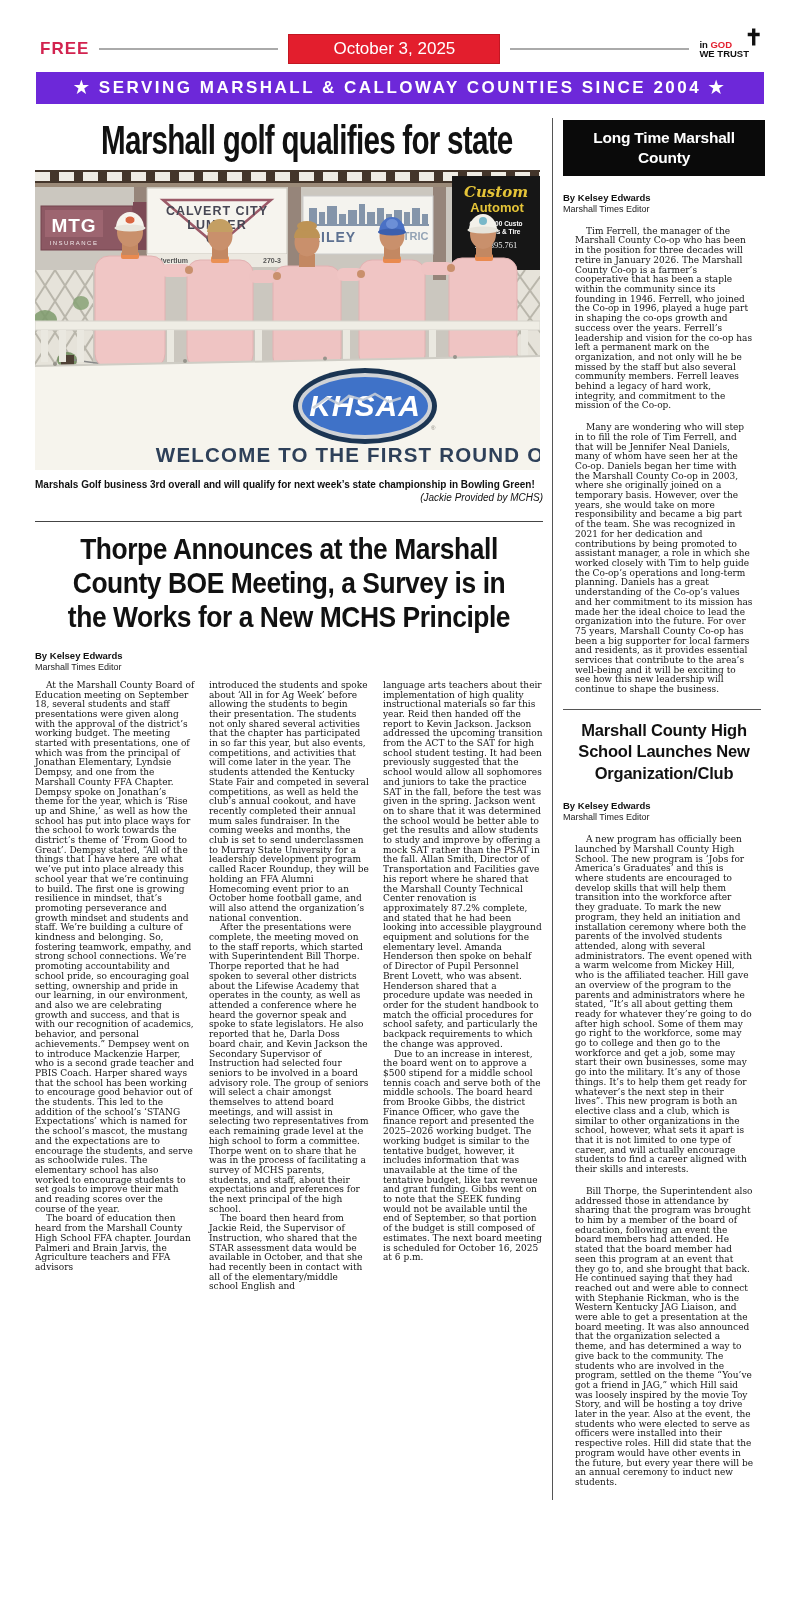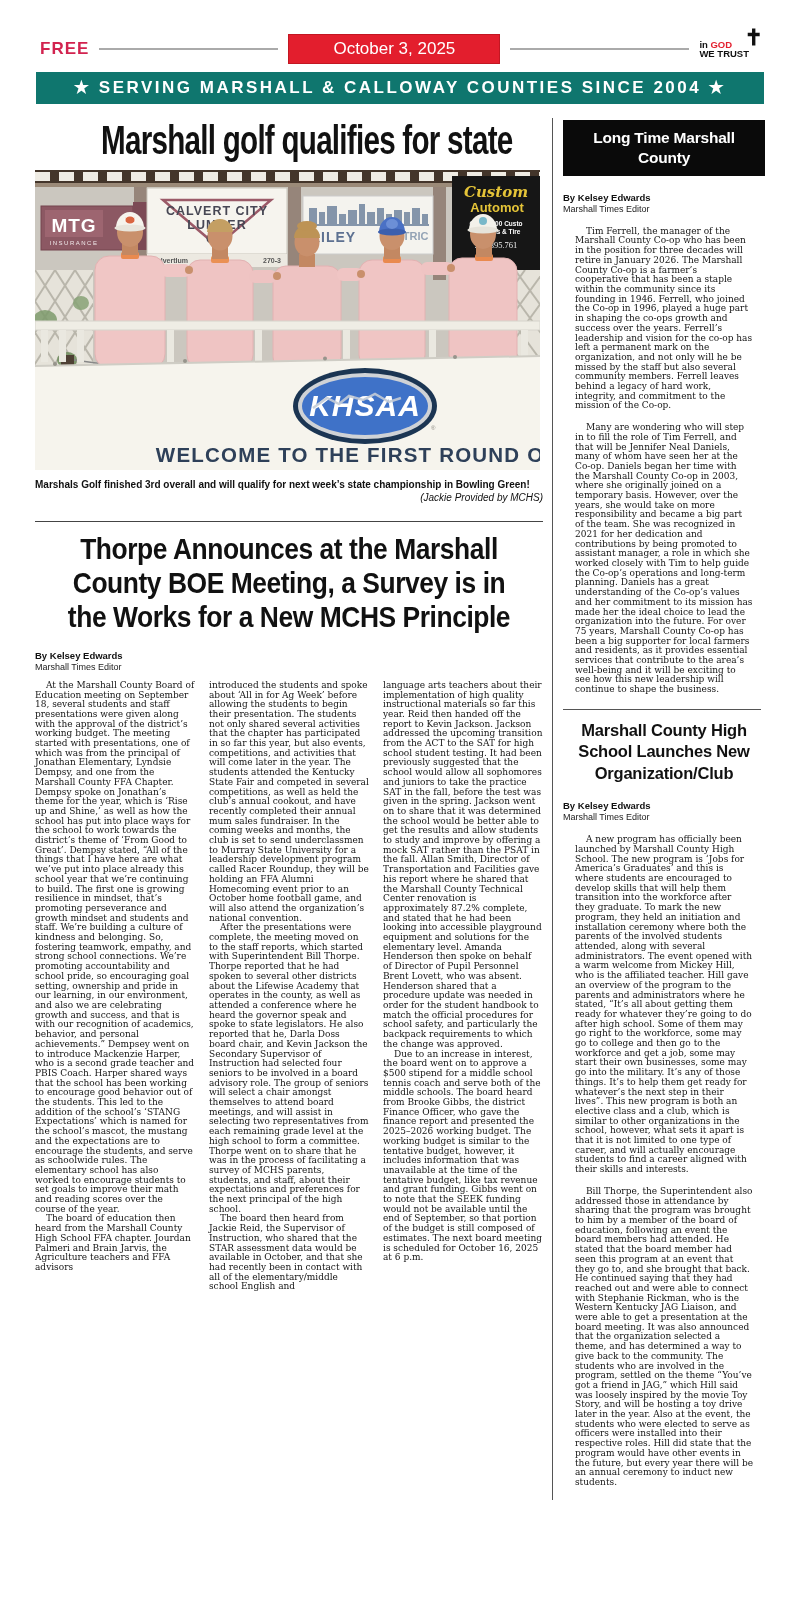--- a/index.html
+++ b/index.html
@@ -11,21 +11,21 @@
   .hline{flex:1;height:2px;background:#aaa;}
   .date-box{background:#e31e2d;color:#fff;font-size:17px;padding:4px 44px;border:1px solid #c21722;white-space:nowrap;}
   .motto{position:relative;line-height:9px;font-weight:bold;font-size:9.5px;padding-right:11px;white-space:nowrap;}
   .motto .god{color:#e31e2d;}
   .motto .cross{position:absolute;right:-3px;top:-7px;font-size:22px;font-weight:bold;color:#111;}
   
   .masthead{margin-top:6px;text-align:center;}
   .masthead-title{display:inline-block;font-family:"DejaVu Serif",serif;font-weight:bold;font-size:64px;
                   line-height:1.04;transform:scaleX(.93);transform-origin:center;
                   text-shadow:0.6px 0 0 #000;letter-spacing:-1px;}
-  .tagline-banner{margin:8px 36px 0 36px;background:#0f766e;color:#fff;text-align:center;
+  .tagline-banner{margin:8px 36px 0 36px;background:#6d28d9;color:#fff;text-align:center;
                   font-weight:bold;font-size:17px;letter-spacing:2.5px;padding:5px 0 6px 0;}
   
   .content{display:flex;margin:14px 35px 0 35px;align-items:stretch;}
   .main-col{width:508px;flex:0 0 508px;}
   .sidebar{flex:1;border-left:1.5px solid #555;margin-left:9px;padding-left:10px;min-height:1370px;}
   
   h1.lead-head{margin:2px 0 10px 0;text-align:center;font-size:40px;line-height:1.0;
                letter-spacing:-1px;transform:scaleX(.74);transform-origin:center;white-space:nowrap;font-weight:bold;}
   .photo-wrap{width:505px;height:300px;}
   .caption{margin-top:8px;font-size:10px;font-weight:bold;line-height:1.3;}
@@ -261,21 +261,21 @@
               <ellipse rx="63" ry="29" fill="#3f72c8"></ellipse>
               <text x="0" y="10" text-anchor="middle" font-family="Liberation Sans, sans-serif" font-weight="bold" font-style="italic" font-size="30" fill="#ffffff" letter-spacing="1">KHSAA</text>
               <path d="M-52,2 l14,-10 l12,6 l10,-8 l14,4 l12,-6 l14,8 l12,-4" fill="none" stroke="#c3cbd6" stroke-width="2.5" opacity=".9"></path>
               <text x="66" y="24" font-family="Liberation Sans, sans-serif" font-size="6" fill="#8a8880">®</text>
             </g>
             <text x="322" y="292" text-anchor="middle" font-family="Liberation Sans, sans-serif" font-weight="bold" font-size="20.5" fill="#2e4059" letter-spacing="1.2">WELCOME TO THE FIRST ROUND OF</text>
           </g>
         </svg>
       </div>
 
-      <div class="caption">Marshals Golf finished 3rd overall and will qualify for next week’s state championship in Bowling Green!</div>
+      <div class="caption">Marshals Golf business 3rd overall and will qualify for next week’s state championship in Bowling Green!</div>
       <div class="credit">(Jackie Provided by MCHS)</div>
 
       <hr class="rule">
 
       <div class="boe-head">
         <div>Thorpe Announces at the Marshall</div>
         <div>County BOE Meeting, a Survey is in</div>
         <div>the Works for a New MCHS Principle</div>
       </div>
 

